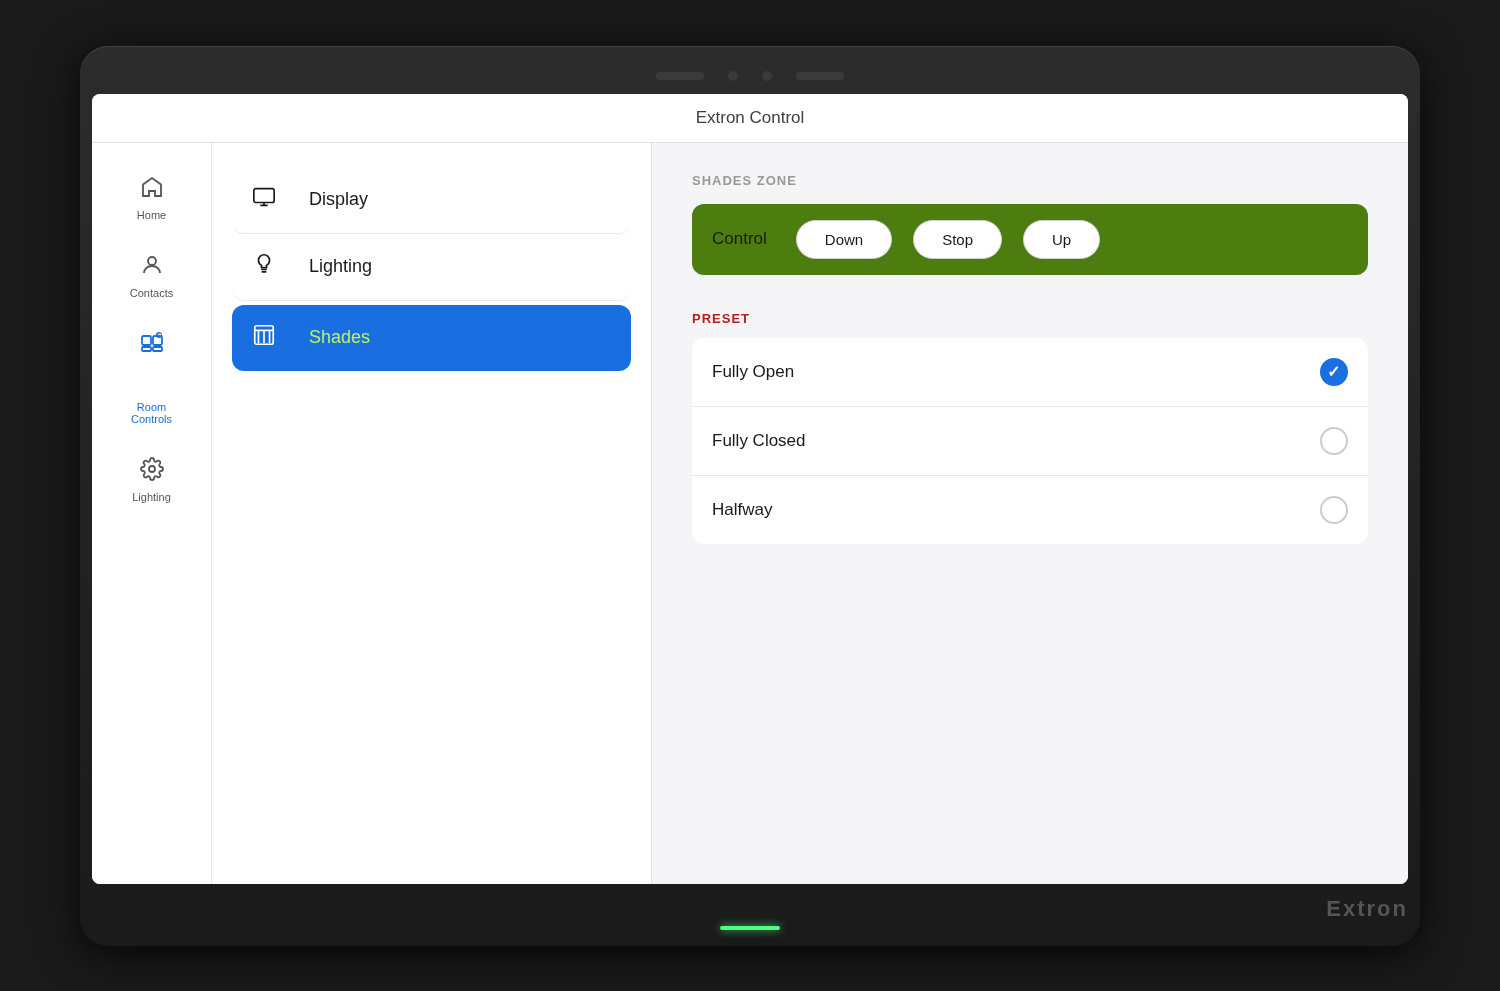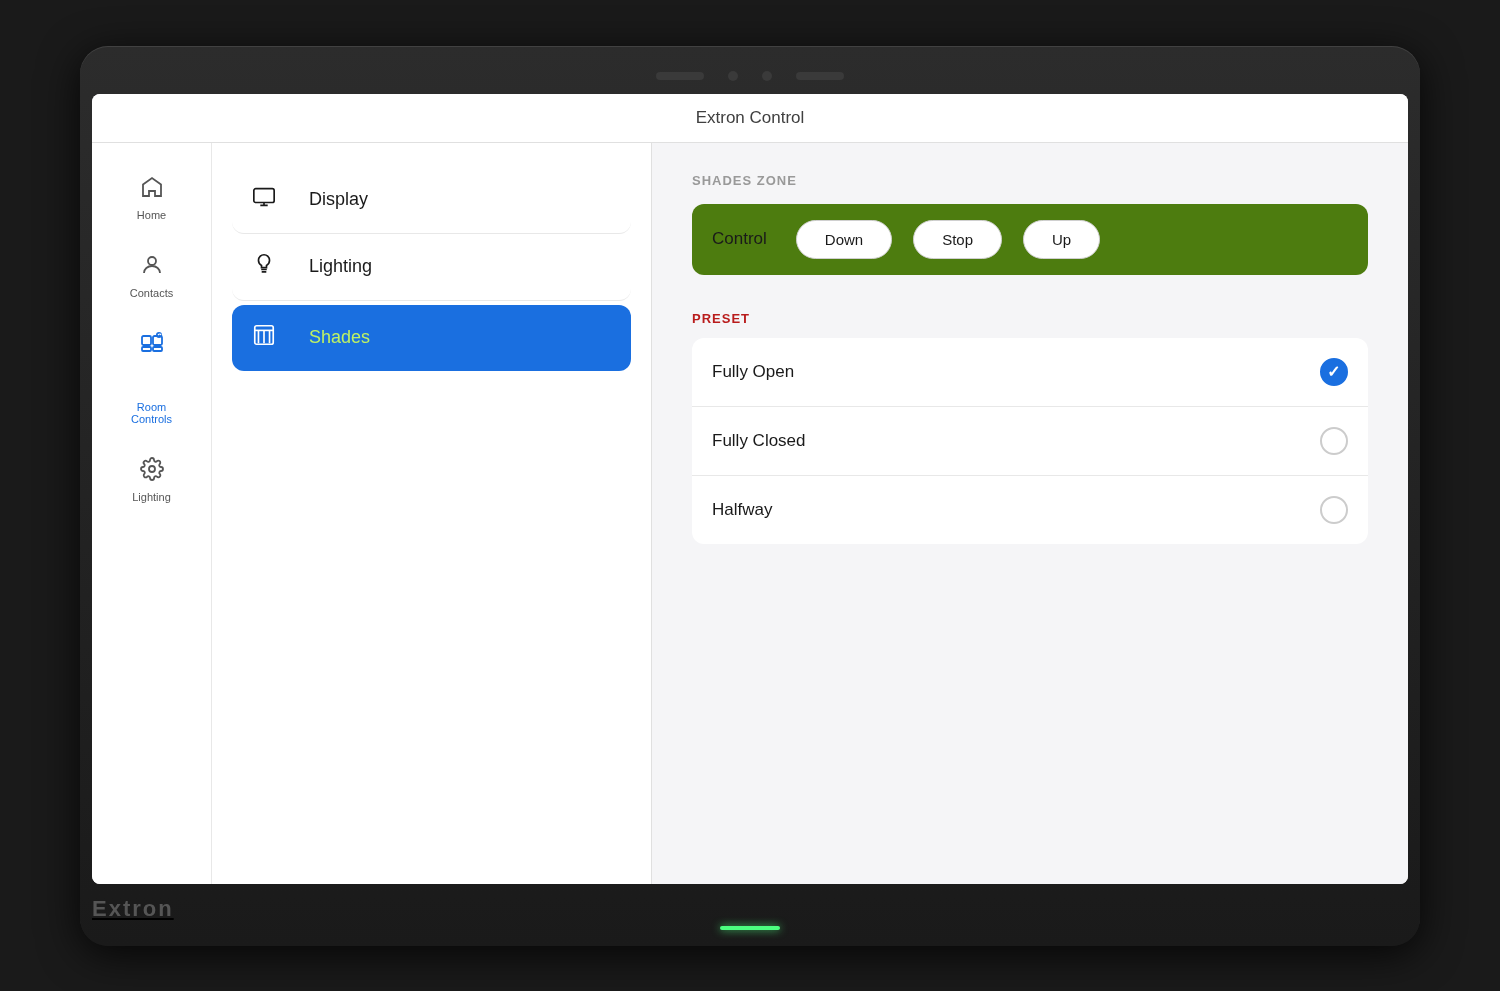--- a/index.html
+++ b/index.html
@@ -291,23 +291,22 @@
       font-size: 16px;
       font-weight: bold;
     }
 
     
     .device-bottom {
       width: 100%;
       height: 50px;
       display: flex;
       align-items: center;
-      justify-content: flex-start;
+      justify-content: flex-end;
       position: relative;
-      text-decoration: underline;
     }
 
     .brand-name {
       color: #555;
       font-size: 22px;
       font-weight: 600;
       letter-spacing: 2px;
     }
 
     .led-strip {

